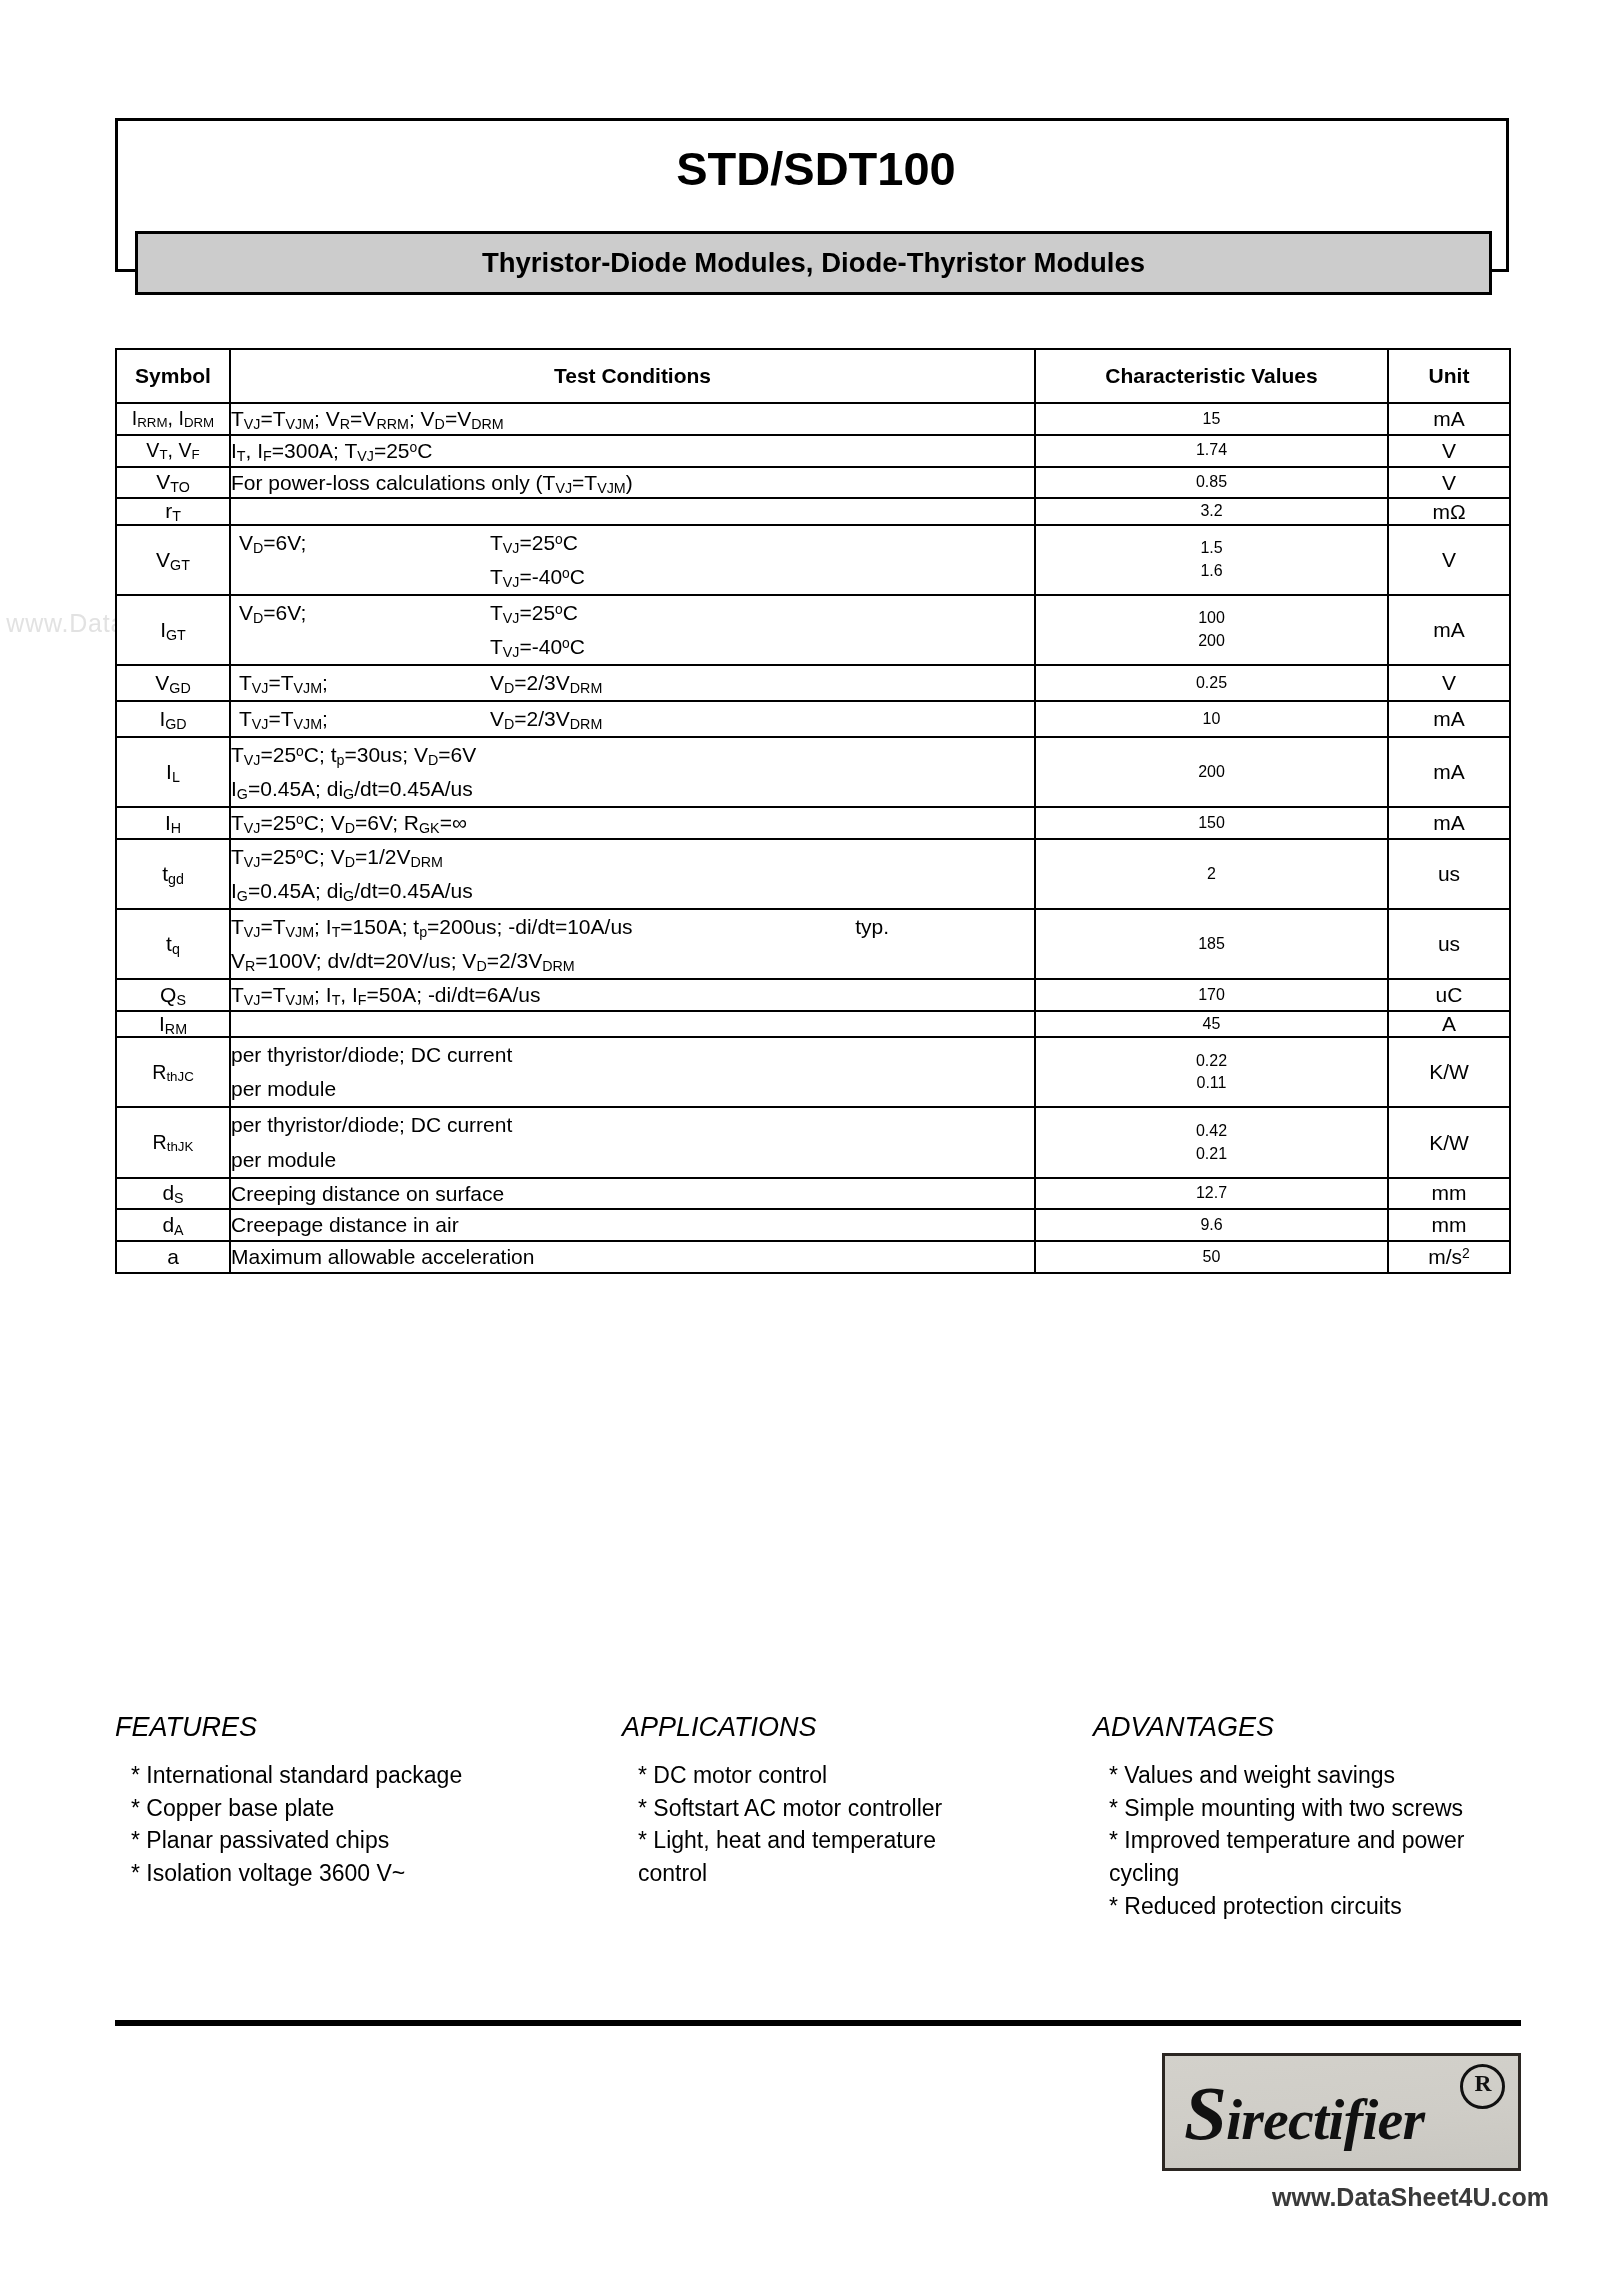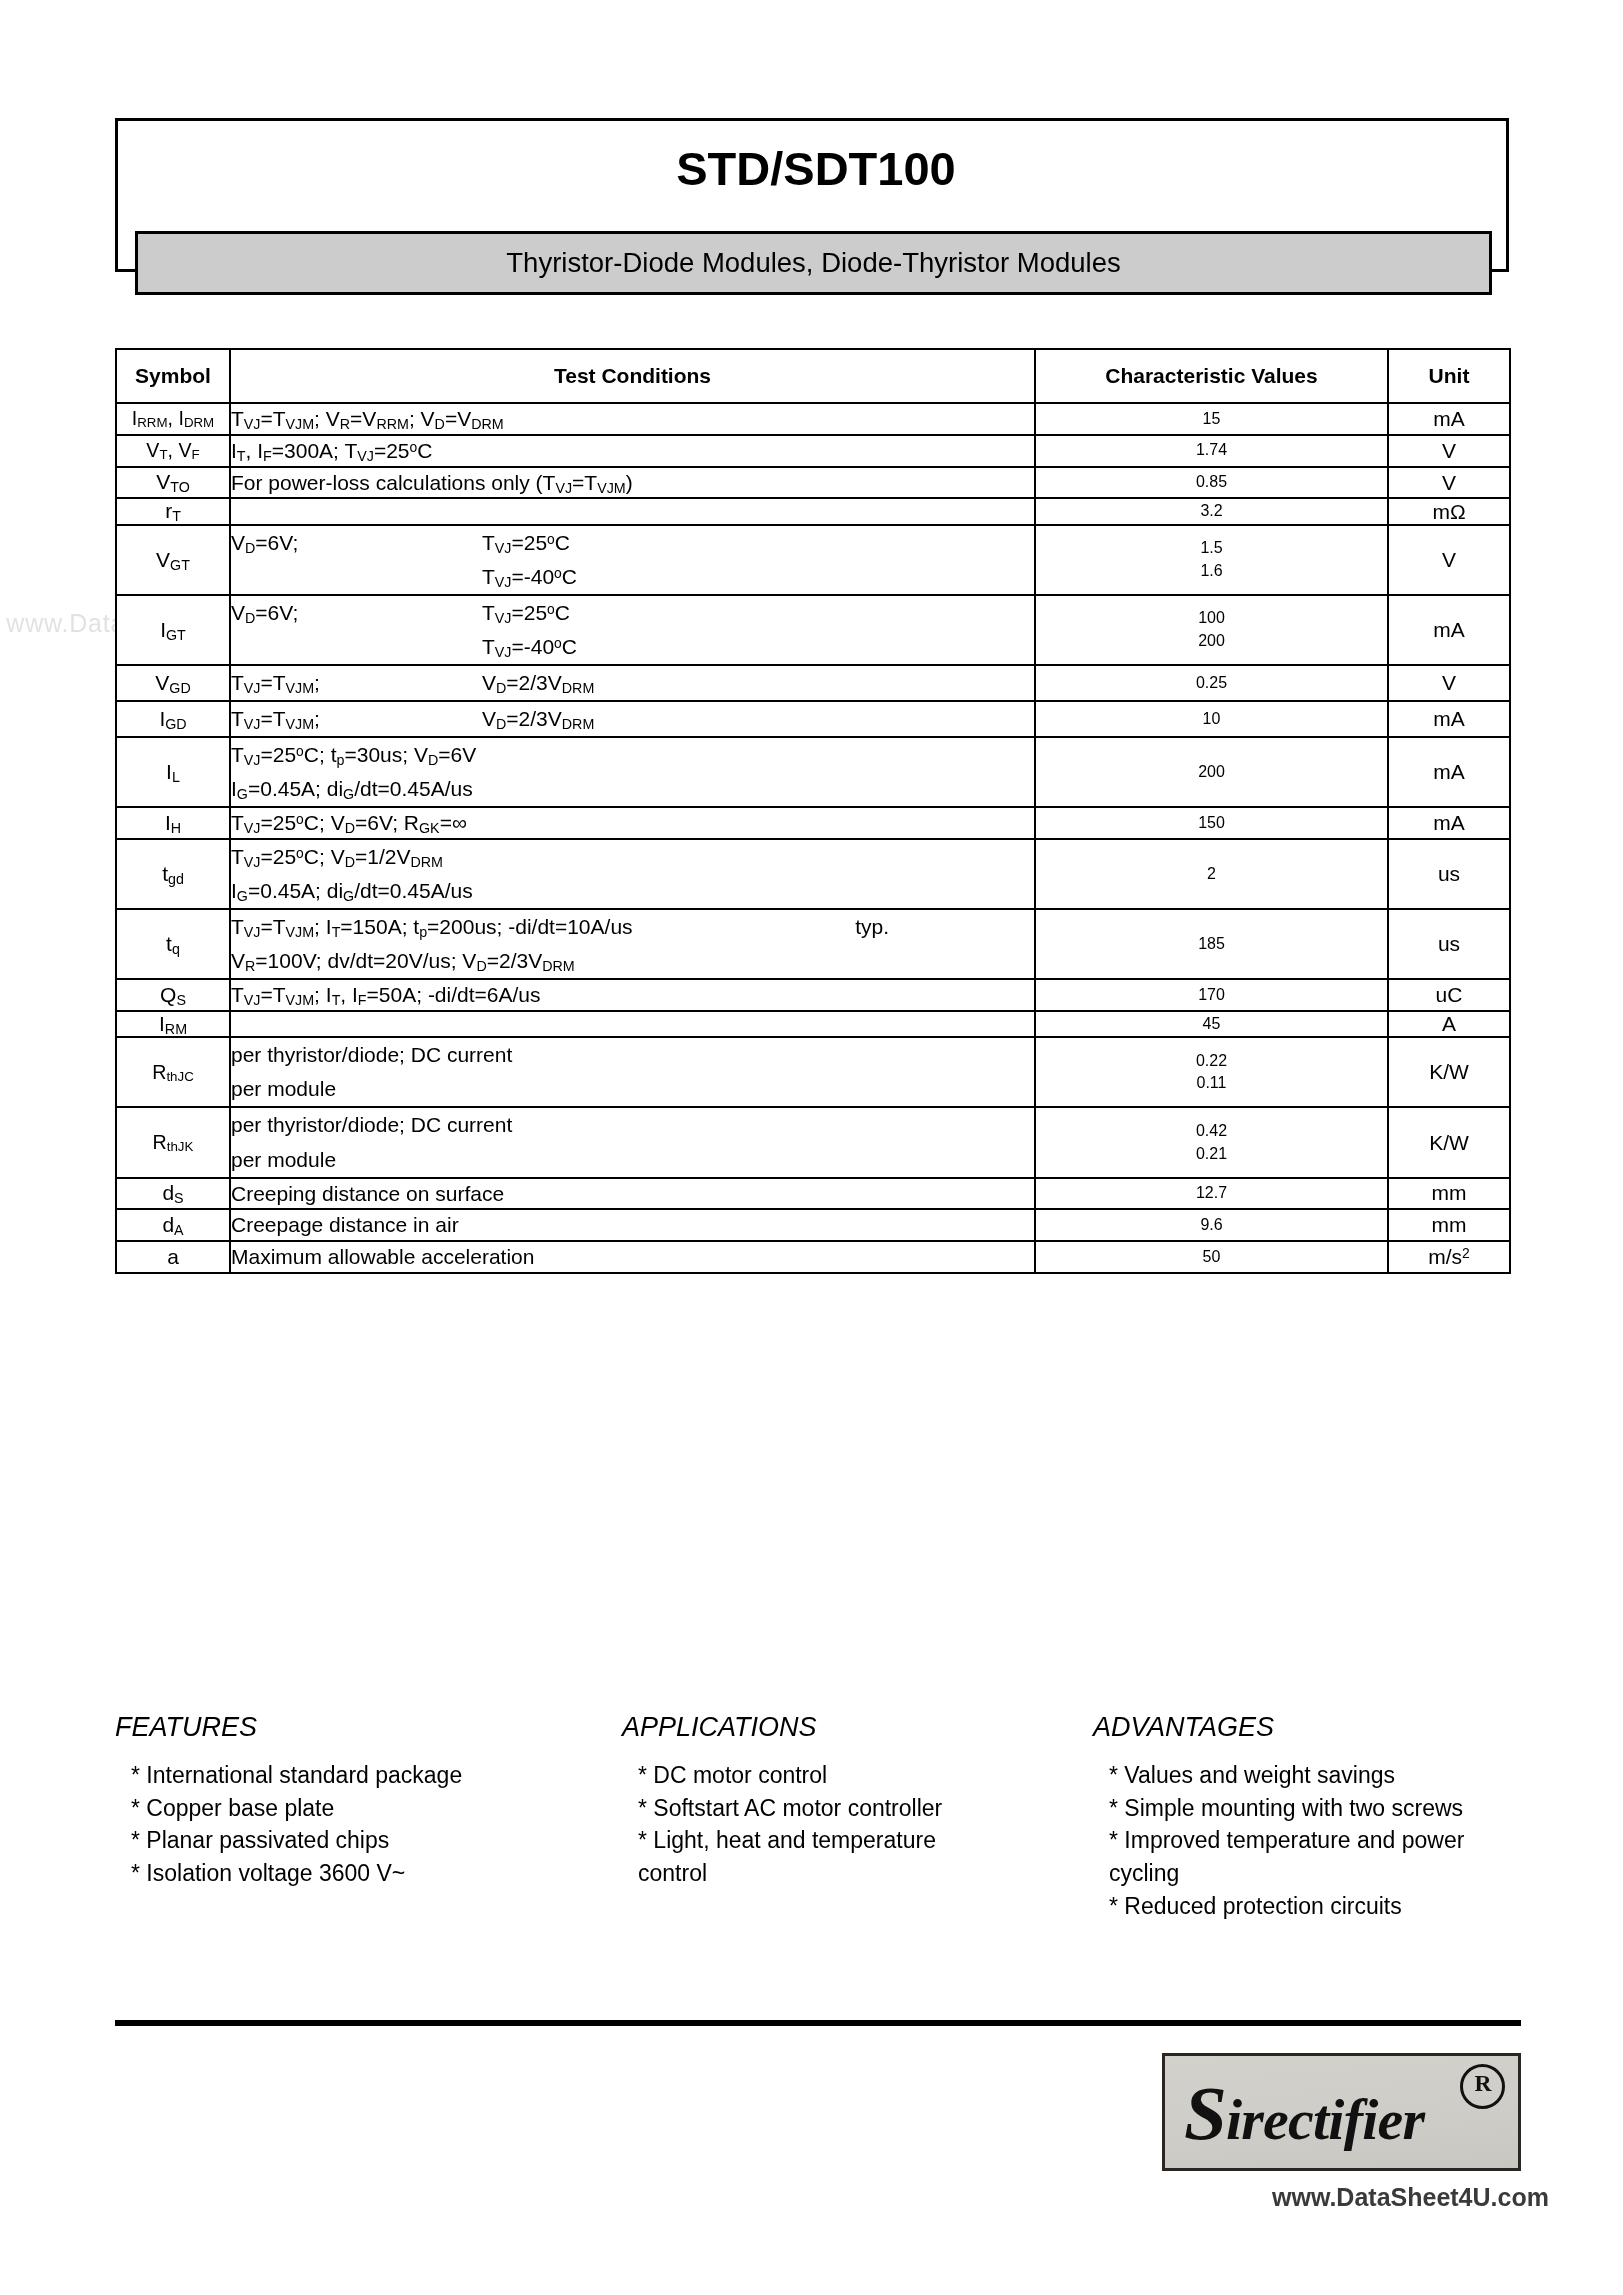--- a/index.html
+++ b/index.html
@@ -51,21 +51,21 @@
     box-sizing: border-box;
     border: 3.9px solid #000;
     background: #cccccc;
     z-index: 3;
     display: flex;
     align-items: center;
     justify-content: center;
   }
   #subtitle-text {
     font-size: 27.5px;
-    font-weight: normal;
+    font-weight: bold;
   }
 
   
   #spec-table {
     position: absolute;
     left: 115px; top: 348px;
     width: 1394px;
     border-collapse: collapse;
     table-layout: fixed;
     z-index: 2;
@@ -109,20 +109,21 @@
   }
   td.unit {
     text-align: center;
     font-size: 21px;
   }
   sub { font-size: 0.68em; vertical-align: -0.18em; }
   sup { font-size: 0.66em; vertical-align: 0.45em; }
 
   .cond-2col {
     display: flex;
+    margin-left: 8px;
   }
   .cond-2col .c1 { width: 251px; flex: 0 0 251px; }
   .cond-2col .c2 { flex: 1; }
   .two-lines { line-height: 1.62; }
   .typ-right { float: right; padding-right: 145px; }
 
   
   #bullets {
     position: absolute;
     left: 115px; top: 1712px;

